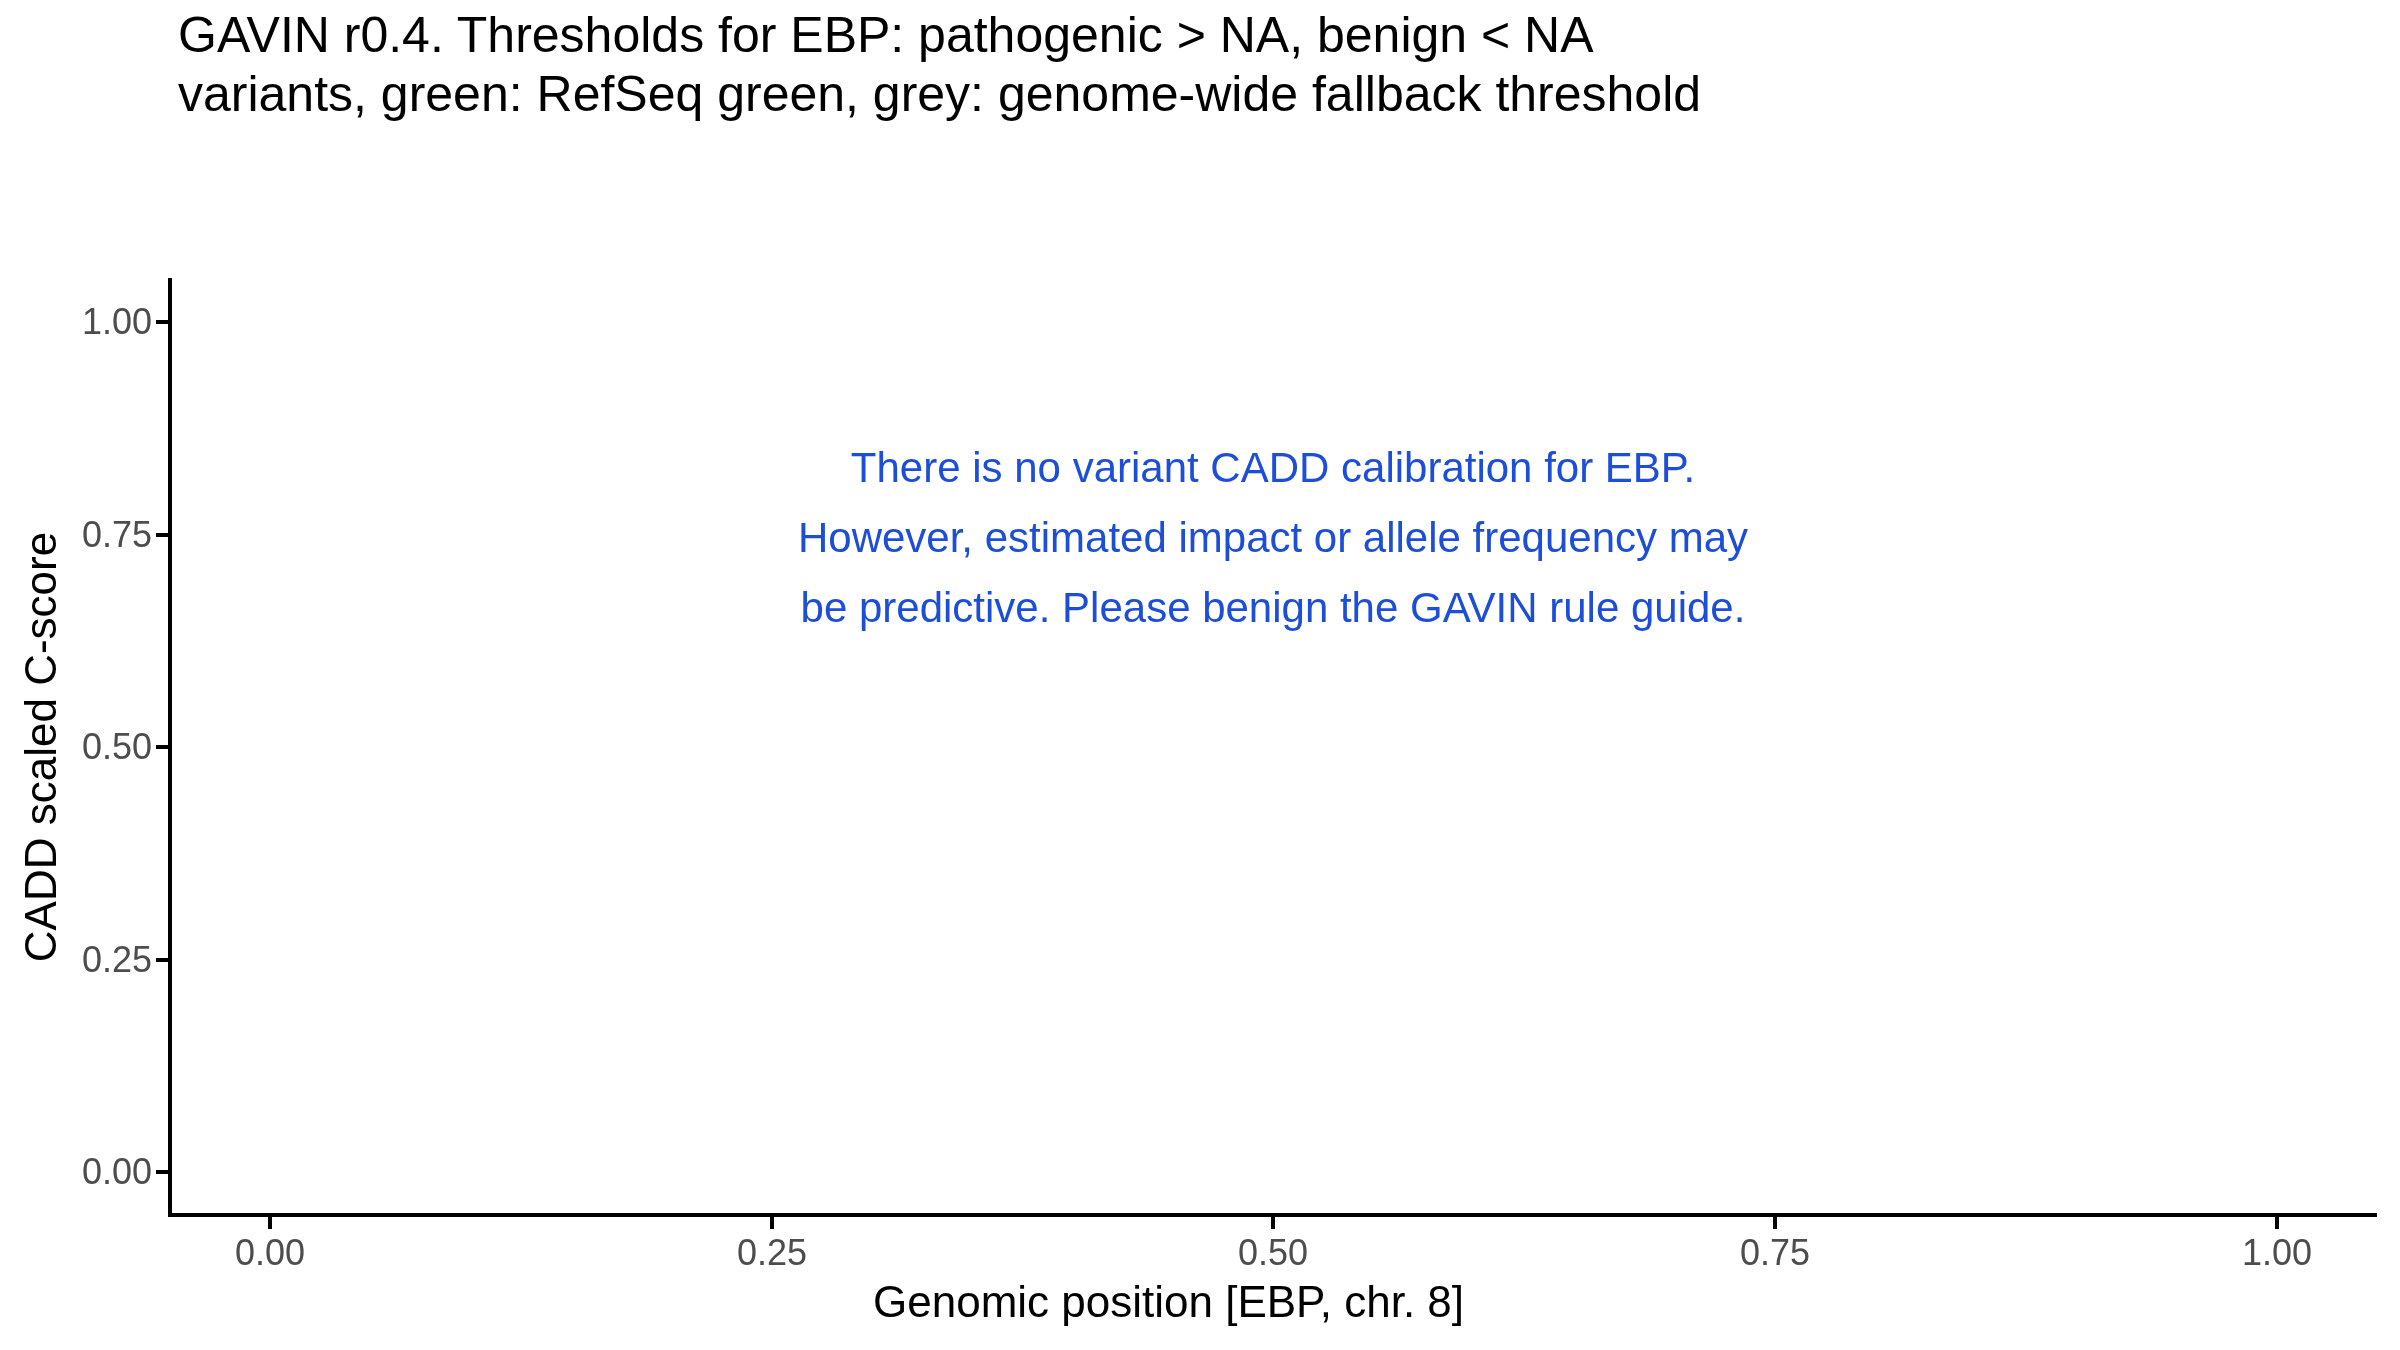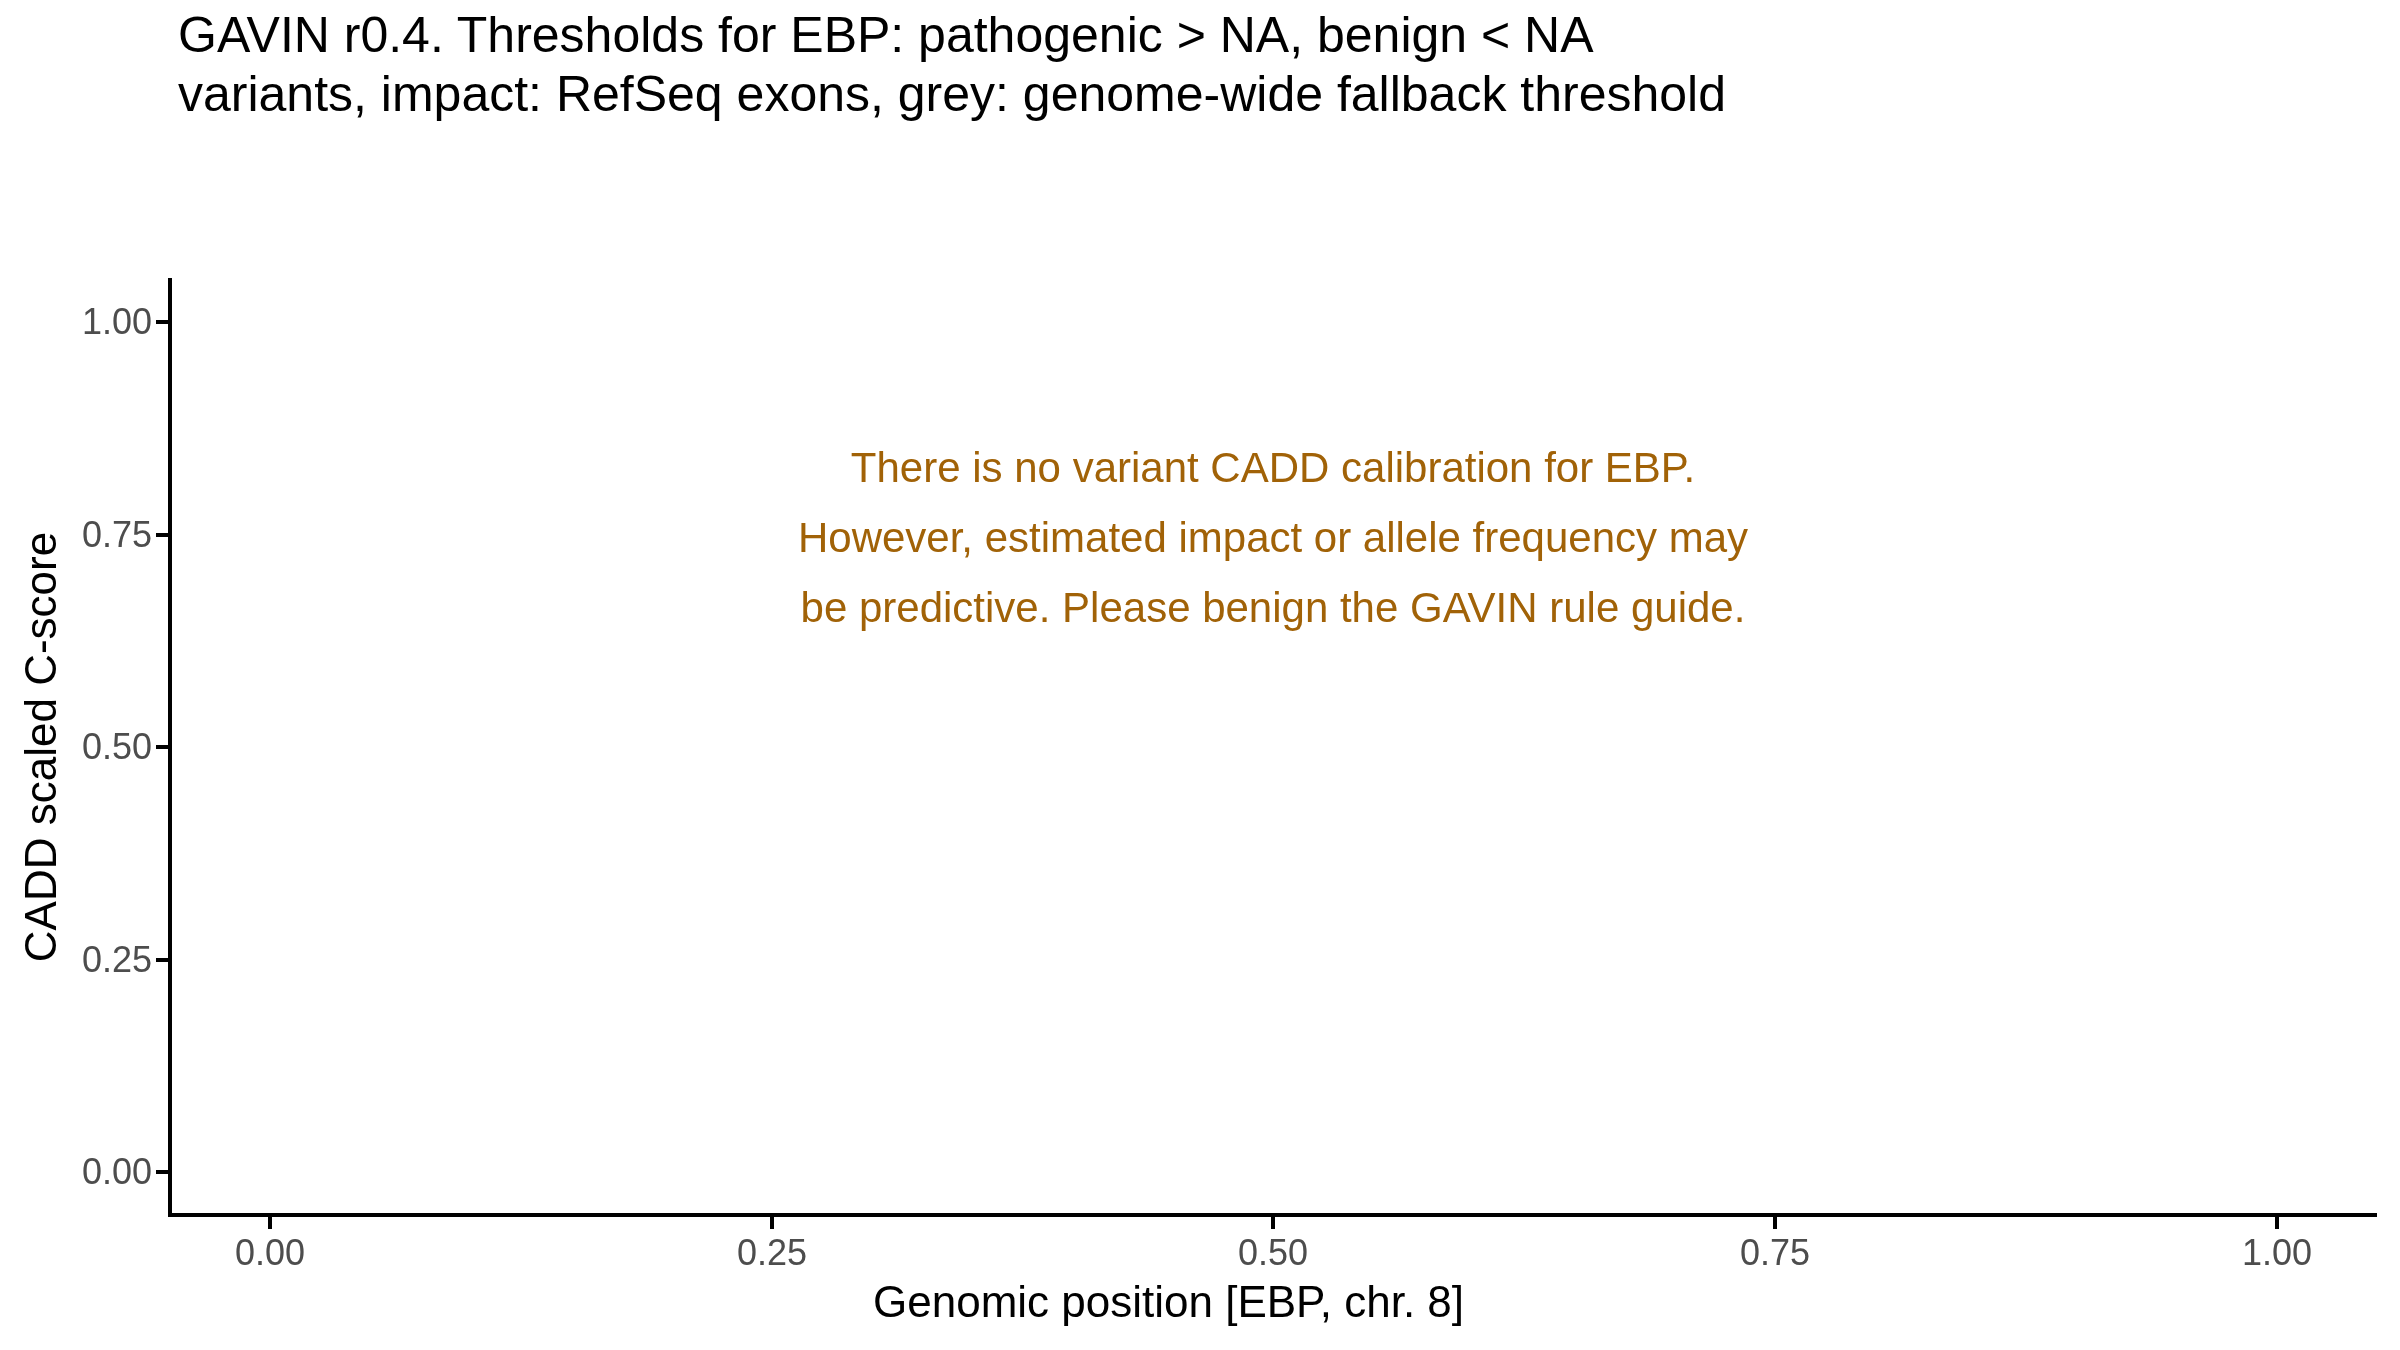--- a/index.html
+++ b/index.html
@@ -131,33 +131,33 @@
   }
 
   
   .panel-annotation {
     position: absolute;
     left: 1273px;
     top: 433px;
     transform: translateX(-50%);
     font-size: 42px;
     line-height: 70px;
-    color: #a16207;
+    color: #1d4ed8;
     text-align: center;
     white-space: nowrap;
   }
 </style>
 </head>
 <body>
 
 <div id="canvas">
 
   <div class="plot-title">
     <div>GAVIN r0.4. Thresholds for EBP: pathogenic &gt; NA, benign &lt; NA</div>
-    <div>variants, impact: RefSeq exons, grey: genome-wide fallback threshold</div>
+    <div>variants, green: RefSeq green, grey: genome-wide fallback threshold</div>
   </div>
 
   <div class="y-axis-line"></div>
   <div class="x-axis-line"></div>
 
   <div class="ytick yt0"></div>
   <div class="ytick yt1"></div>
   <div class="ytick yt2"></div>
   <div class="ytick yt3"></div>
   <div class="ytick yt4"></div>

